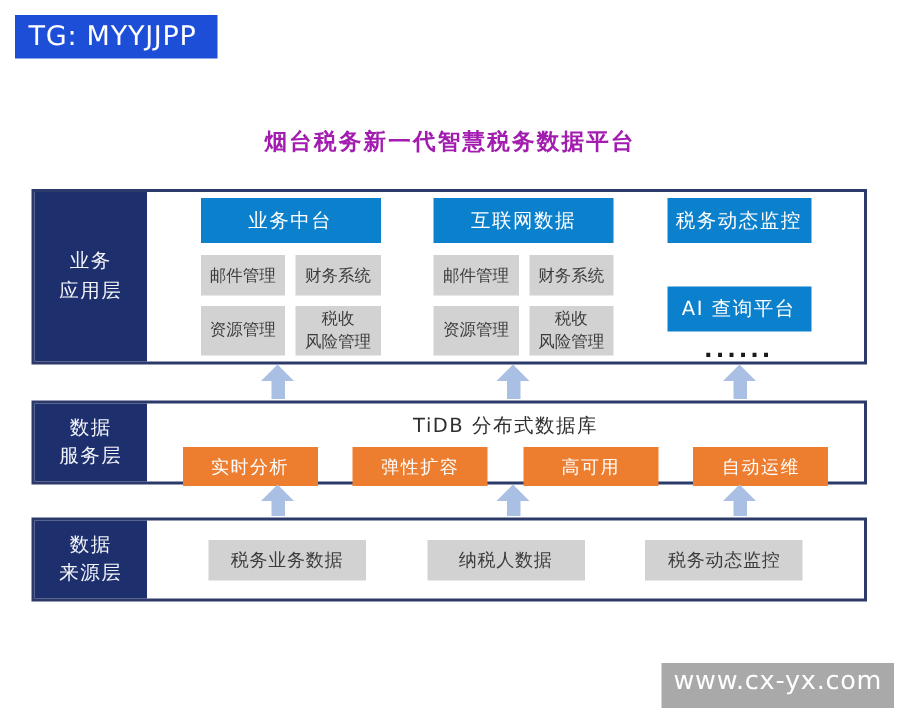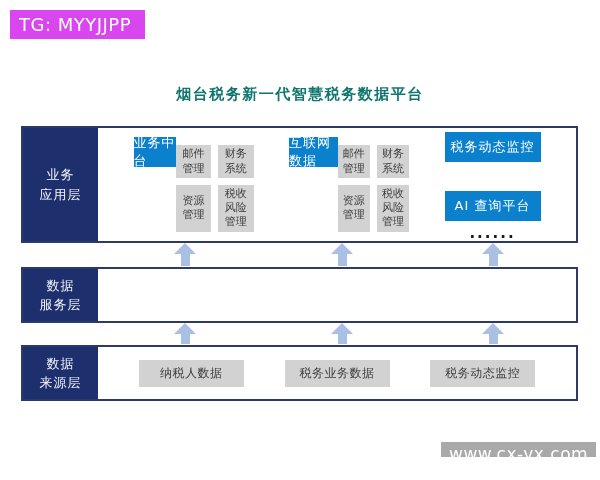--- a/index.html
+++ b/index.html
@@ -1,31 +1,31 @@
 <!DOCTYPE html>
 <html><head>
 <meta charset="utf-8">
 <style>
   html,body{margin:0;padding:0;}
   body{width:600px;height:480px;position:relative;background:#ffffff;overflow:hidden;
        font-family:"DejaVu Sans","Liberation Sans",sans-serif;}
-  .badge{position:absolute;left:10px;top:10px;background:#d946ef;color:#ffffff;
+  .badge{position:absolute;left:10px;top:10px;background:#1d4ed8;color:#ffffff;
          font-size:18px;height:29px;line-height:29px;padding:0 14px 0 9px;letter-spacing:.5px;}
   .title{position:absolute;top:85px;left:0;width:100%;text-align:center;font-size:15px;
-         font-weight:600;color:#0f766e;letter-spacing:1.5px;}
+         font-weight:600;color:#a21caf;letter-spacing:1.5px;}
   .layer{position:absolute;left:21px;width:557px;background:#ffffff;
          border:2px solid #2c3a6a;box-sizing:border-box;display:flex;}
   .layer-label{flex:0 0 75px;background:#1d2f6d;color:#f2f4fa;display:flex;align-items:center;
                justify-content:center;text-align:center;font-size:13px;line-height:1.5;
                white-space:pre-line;letter-spacing:1px;}
   .layer-app{top:126px;height:117px;}
   .layer-service{top:267px;height:56px;}
   .layer-source{top:345px;height:56px;}
   .app-content{flex:1;display:flex;align-items:center;justify-content:space-evenly;}
-  .group{width:120px;display:flex;flex-direction:row;}
+  .group{width:120px;display:flex;flex-direction:column;}
   .blue-box{background:#0b80cc;color:#ffffff;font-size:13px;height:30px;display:flex;
             align-items:center;justify-content:center;letter-spacing:1px;}
   .grid{display:grid;grid-template-columns:1fr 1fr;gap:7px;margin-top:8px;}
   .gray-box{background:#d2d2d2;color:#3c3c3c;font-size:11px;min-height:27px;display:flex;
             align-items:center;justify-content:center;text-align:center;white-space:pre-line;
             line-height:1.3;padding:2px;box-sizing:border-box;}
   .group-monitor{width:96px;display:flex;flex-direction:column;justify-content:flex-start;}
   .group-monitor .blue-box + .blue-box{margin-top:29px;}
   .dots{margin-top:7px;text-align:center;font-size:15px;font-weight:bold;color:#1a1a1a;
         letter-spacing:2px;line-height:10px;}
@@ -41,21 +41,21 @@
   .arrow-row-1{top:243px;height:24px;}
   .arrow-row-2{top:323px;height:22px;}
   .arrow{position:absolute;top:0;width:22px;}
   .arrow .head{width:0;height:0;border-left:11px solid transparent;
                border-right:11px solid transparent;border-bottom:11px solid #a9bfe3;}
   .arrow .stem{width:9px;background:#a9bfe3;margin:0 auto;}
   .arrow-row-1 .stem{height:12px;}
   .arrow-row-2 .stem{height:10px;}
   .a1{left:153px;}.a2{left:310px;}.a3{left:461px;}
   .watermark{position:absolute;left:441px;top:442px;background:#a9a9a9;color:#ffffff;
-             font-size:17px;height:15px;line-height:25px;padding:0 8px;letter-spacing:.5px;}
+             font-size:17px;height:30px;line-height:25px;padding:0 8px;letter-spacing:.5px;}
 </style>
 </head>
 <body>
 
 <div class="badge">TG: MYYJJPP</div>
 
 <div class="title">烟台税务新一代智慧税务数据平台</div>
 
 <div class="layer layer-app">
   <div class="layer-label">业务
@@ -100,20 +100,29 @@
     </div>
   <div class="arrow a3">
       <div class="head"></div>
       <div class="stem"></div>
     </div>
 </div>
 
 <div class="layer layer-service">
   <div class="layer-label">数据
 服务层</div>
+  <div class="service-content">
+    <div class="tidb-title">TiDB 分布式数据库</div>
+    <div class="features">
+      <div class="orange-box">实时分析</div>
+      <div class="orange-box">弹性扩容</div>
+      <div class="orange-box">高可用</div>
+      <div class="orange-box">自动运维</div>
+    </div>
+  </div>
 </div>
 
 <div class="arrow-row arrow-row-2">
   <div class="arrow a1">
       <div class="head"></div>
       <div class="stem"></div>
     </div>
   <div class="arrow a2">
       <div class="head"></div>
       <div class="stem"></div>
@@ -121,19 +130,19 @@
   <div class="arrow a3">
       <div class="head"></div>
       <div class="stem"></div>
     </div>
 </div>
 
 <div class="layer layer-source">
   <div class="layer-label">数据
 来源层</div>
   <div class="source-content">
+    <div class="source-box">税务业务数据</div>
     <div class="source-box">纳税人数据</div>
-    <div class="source-box">税务业务数据</div>
     <div class="source-box">税务动态监控</div>
   </div>
 </div>
 
 <div class="watermark">www.cx-yx.com</div>
 
 </body></html>

